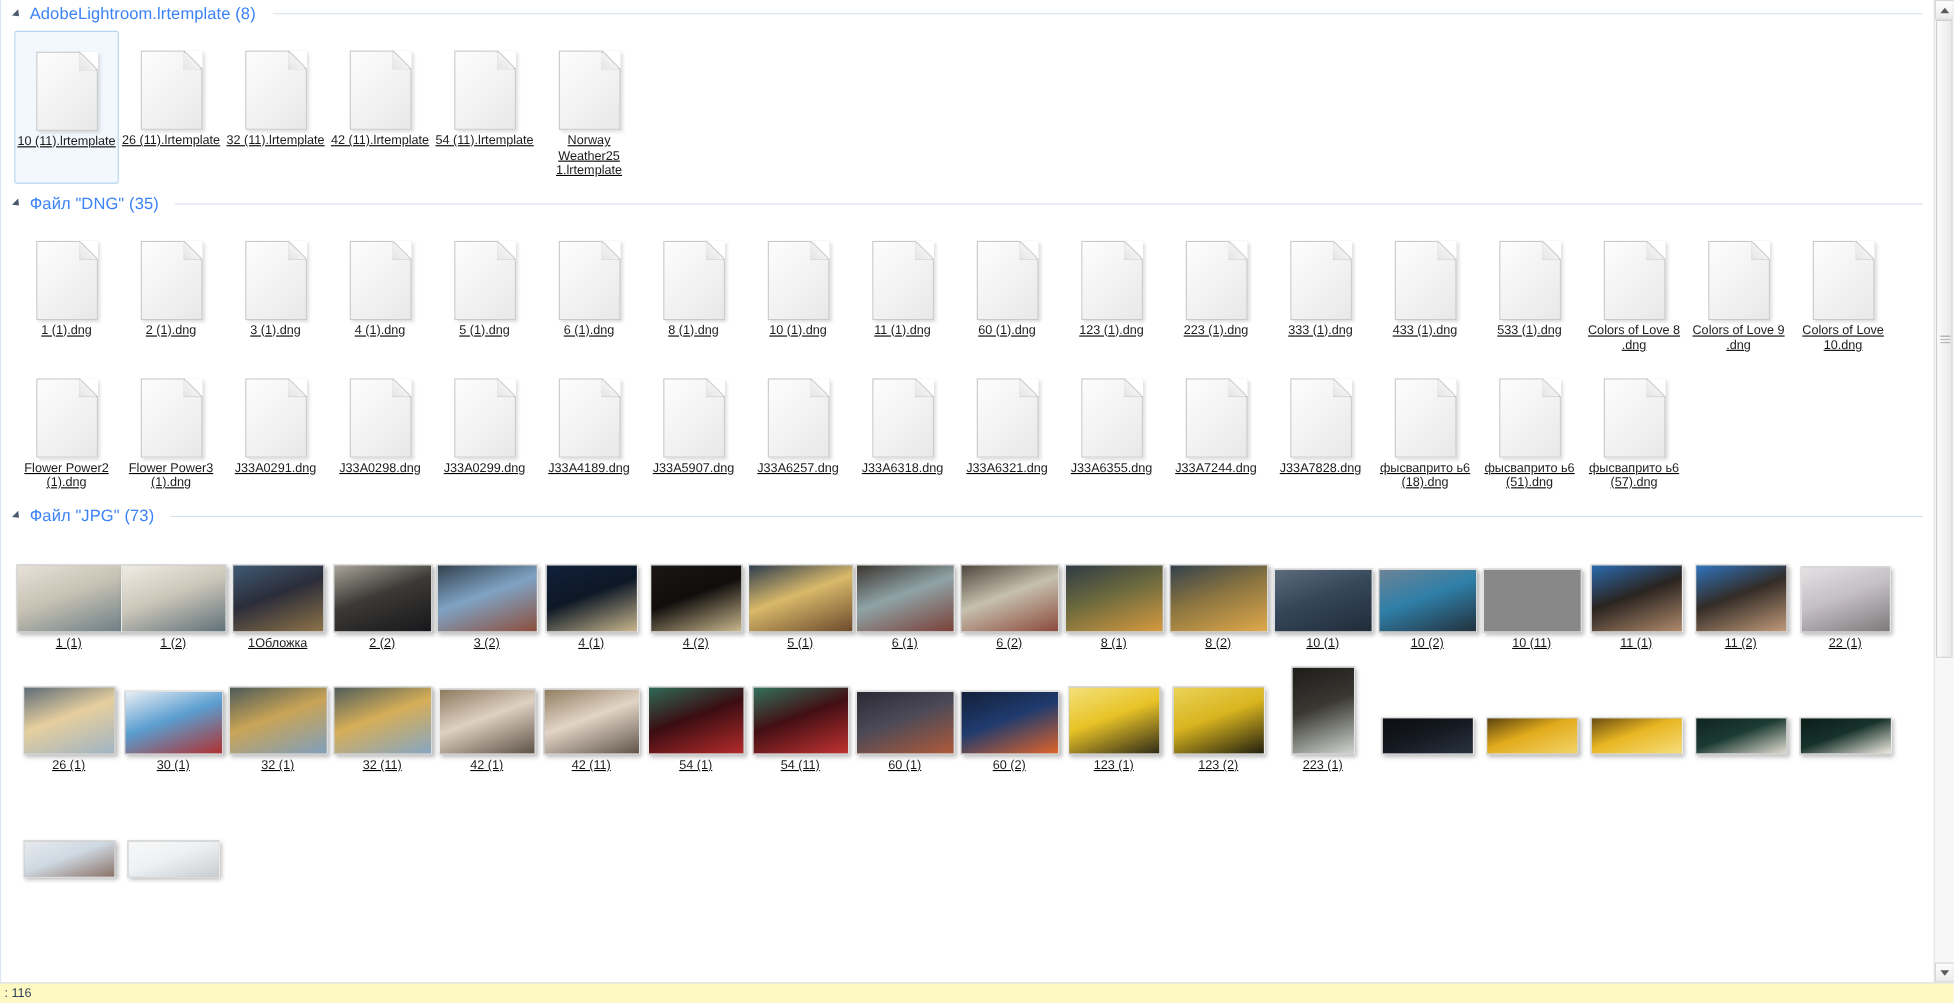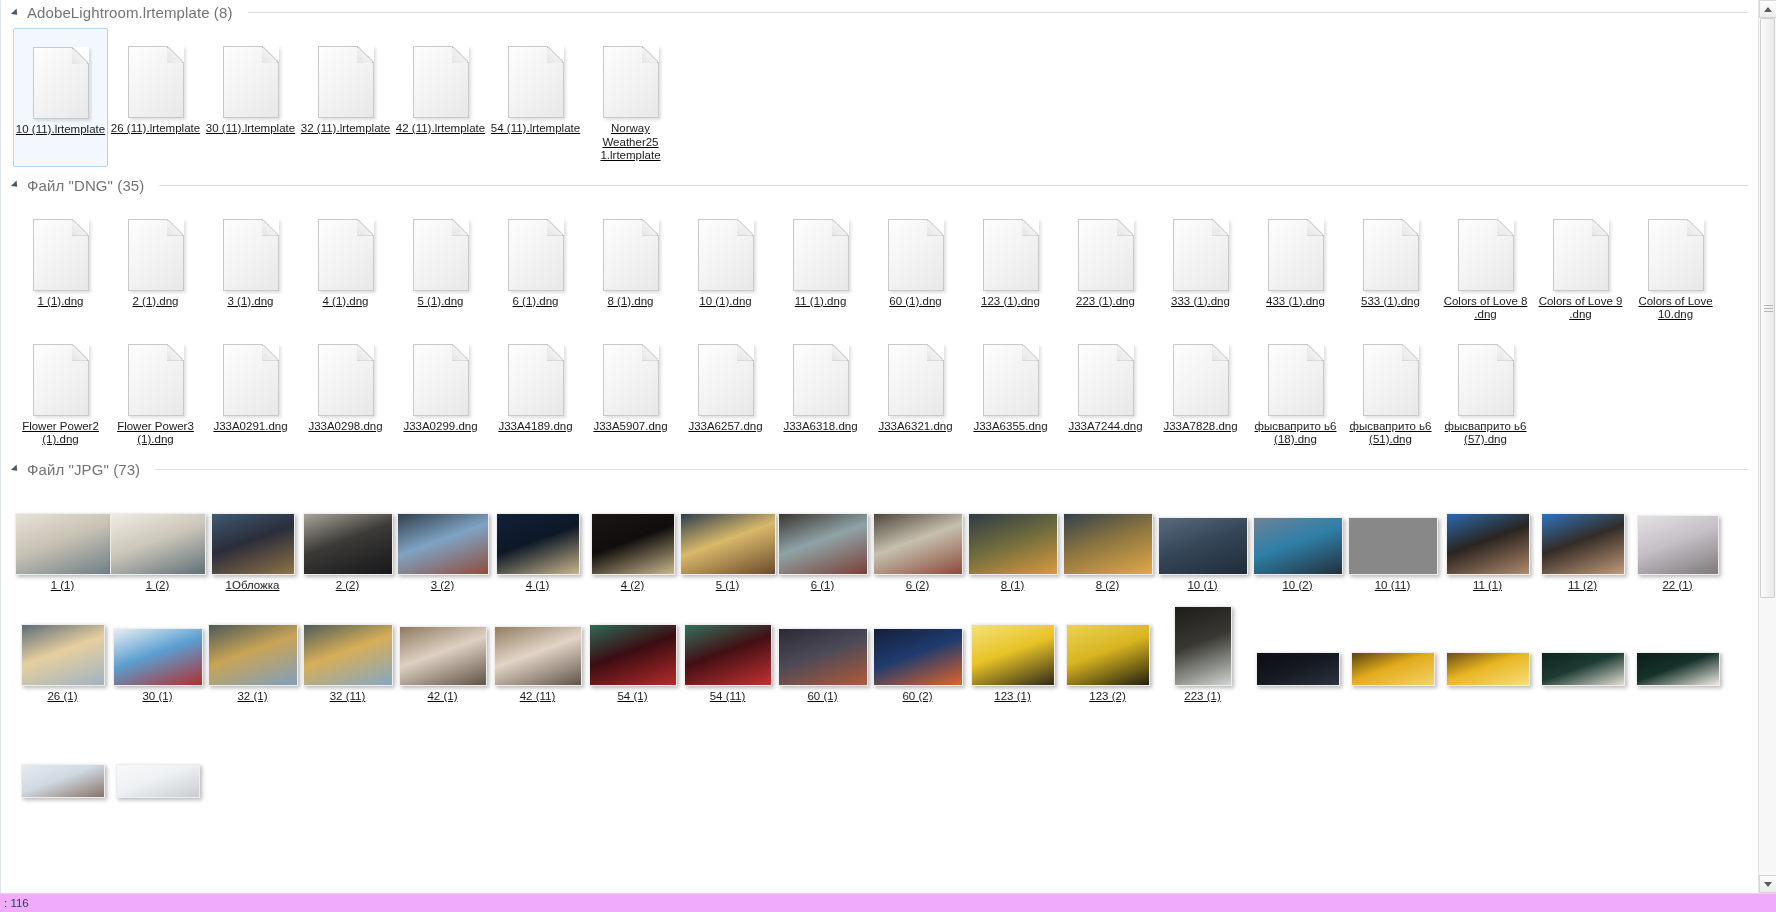--- a/index.html
+++ b/index.html
@@ -40,21 +40,21 @@
     width: 0; height: 0;
     border-left: 5px solid #4a5a6a;
     border-top: 4px solid transparent;
     border-bottom: 4px solid transparent;
     transform: rotate(45deg);
     margin-right: 2px;
     flex: 0 0 auto;
   }
   .gh-label {
     font-size: 15px;
-    color: #737373;
+    color: #3b82f6;
     white-space: nowrap;
     letter-spacing: 0.1px;
   }
   .gh-rule {
     flex: 1 1 auto;
     height: 1px;
     background: #d6e0ea;
     margin-left: 8px;
   }
   .tiles {
@@ -198,21 +198,21 @@
         #b6b6b6 0 1px, transparent 1px 3px,
         #b6b6b6 3px 4px, transparent 4px 6px,
         #b6b6b6 6px 7px);
   }
   
   #statusbar {
     position: absolute;
     left: 0; bottom: 0;
     width: 1776px;
     height: 19px;
-    background: #f0abfc;
+    background: #fef9c3;
     border-top: 1px solid #d3dced;
     box-sizing: border-box;
     display: flex;
     align-items: center;
     padding-left: 4px;
     font-size: 11.5px;
     color: #2d3e55;
     overflow: hidden;
     white-space: nowrap;
   }
@@ -239,28 +239,20 @@
             </div>
             <div class="label">10 (11).lrtemplate</div>
           </div>
           <div class="tile">
             <div class="thumbwrap">
               <div class="doc-icon">
                 <span class="doc-fold"></span>
               </div>
             </div>
             <div class="label">26 (11).lrtemplate</div>
-          </div>
-          <div class="tile">
-            <div class="thumbwrap">
-              <div class="doc-icon">
-                <span class="doc-fold"></span>
-              </div>
-            </div>
-            <div class="label">30 (11).lrtemplate</div>
           </div>
           <div class="tile">
             <div class="thumbwrap">
               <div class="doc-icon">
                 <span class="doc-fold"></span>
               </div>
             </div>
             <div class="label">32 (11).lrtemplate</div>
           </div>
           <div class="tile">

